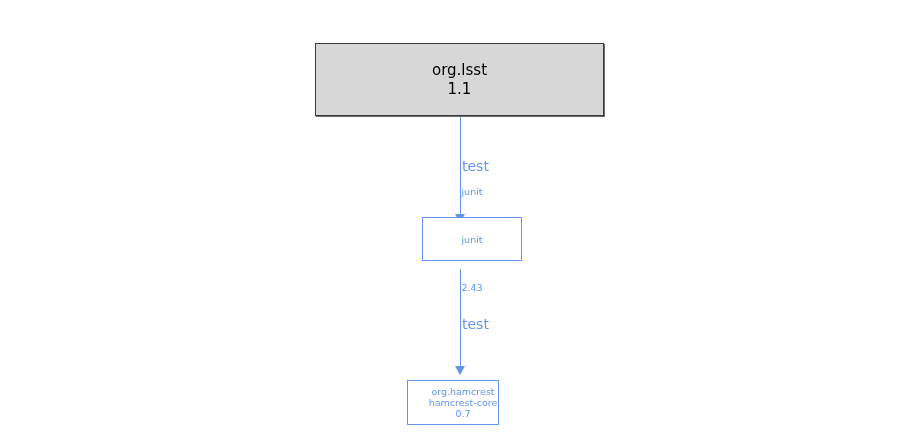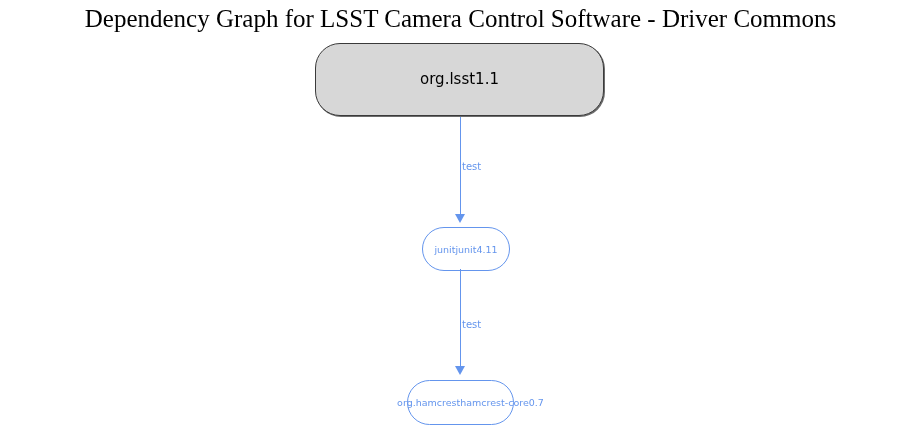--- a/index.html
+++ b/index.html
@@ -31,26 +31,25 @@
     color: #000000;
     white-space: nowrap;
     letter-spacing: 0px;
   }
 
   
   .node {
     position: absolute;
     box-sizing: border-box;
     display: flex;
-    flex-direction: row;
+    flex-direction: column;
     align-items: center;
     justify-content: center;
     text-align: right;
     background: #ffffff;
-    border-radius: 25px;
   }
   .node .line {
     display: block;
     white-space: nowrap;
   }
 
   
   #node-root {
     left: 315px;
     top: 43px;
@@ -68,28 +67,29 @@
   
   .node-dep {
     border: 1px solid #6495ed;
     color: #6495ed;
     font-size: 9.5px;
     line-height: 11px;
     font-family: "DejaVu Sans", "Liberation Sans", sans-serif;
   }
   #node-junit {
     left: 422px;
-    top: 227px;
-    width: 88px;
+    top: 217px;
+    width: 100px;
     height: 44px;
+    gap: 37px;
   }
   #node-hamcrest {
     left: 407px;
     top: 380px;
-    width: 107px;
+    width: 92px;
     height: 45px;
     padding-left: 20px;
   }
 
   
   .edge-line {
     position: absolute;
     width: 1px;
     background: #6495ed;
   }
@@ -98,53 +98,52 @@
     width: 0;
     height: 0;
     border-left: 5px solid transparent;
     border-right: 5px solid transparent;
     border-top: 9px solid #6495ed;
   }
   .edge-label {
     position: absolute;
     color: #6495ed;
     font-family: "DejaVu Sans", "Liberation Sans", sans-serif;
-    font-size: 10px;
+    font-size: 14px;
     line-height: 11px;
     white-space: nowrap;
   }
 
   #edge1-line  { left: 460px; top: 117px; height: 97px; }
   #edge1-arrow { left: 455px; top: 214px; }
   #edge1-label { left: 462px; top: 161px; }
 
   #edge2-line  { left: 460px; top: 269px; height: 97px; }
   #edge2-arrow { left: 455px; top: 366px; }
   #edge2-label { left: 462px; top: 319px; }
 </style>
 </head>
 <body>
 
 <div id="canvas">
 
-  <div id="graph-title">Dependency Graph for LSST Camera Control Software - Driver Commons</div>
 
   <div id="node-root" class="node">
     <span class="line">org.lsst</span>
     <span class="line">1.1</span>
   </div>
 
   <div id="edge1-line" class="edge-line"></div>
   <div id="edge1-arrow" class="edge-arrow"></div>
   <div id="edge1-label" class="edge-label">test</div>
 
   <div id="node-junit" class="node node-dep">
     <span class="line">junit</span>
     <span class="line">junit</span>
-    <span class="line">4.11</span>
+    <span class="line">2.43</span>
   </div>
 
   <div id="edge2-line" class="edge-line"></div>
   <div id="edge2-arrow" class="edge-arrow"></div>
   <div id="edge2-label" class="edge-label">test</div>
 
   <div id="node-hamcrest" class="node node-dep">
     <span class="line">org.hamcrest</span>
     <span class="line">hamcrest-core</span>
     <span class="line">0.7</span>

